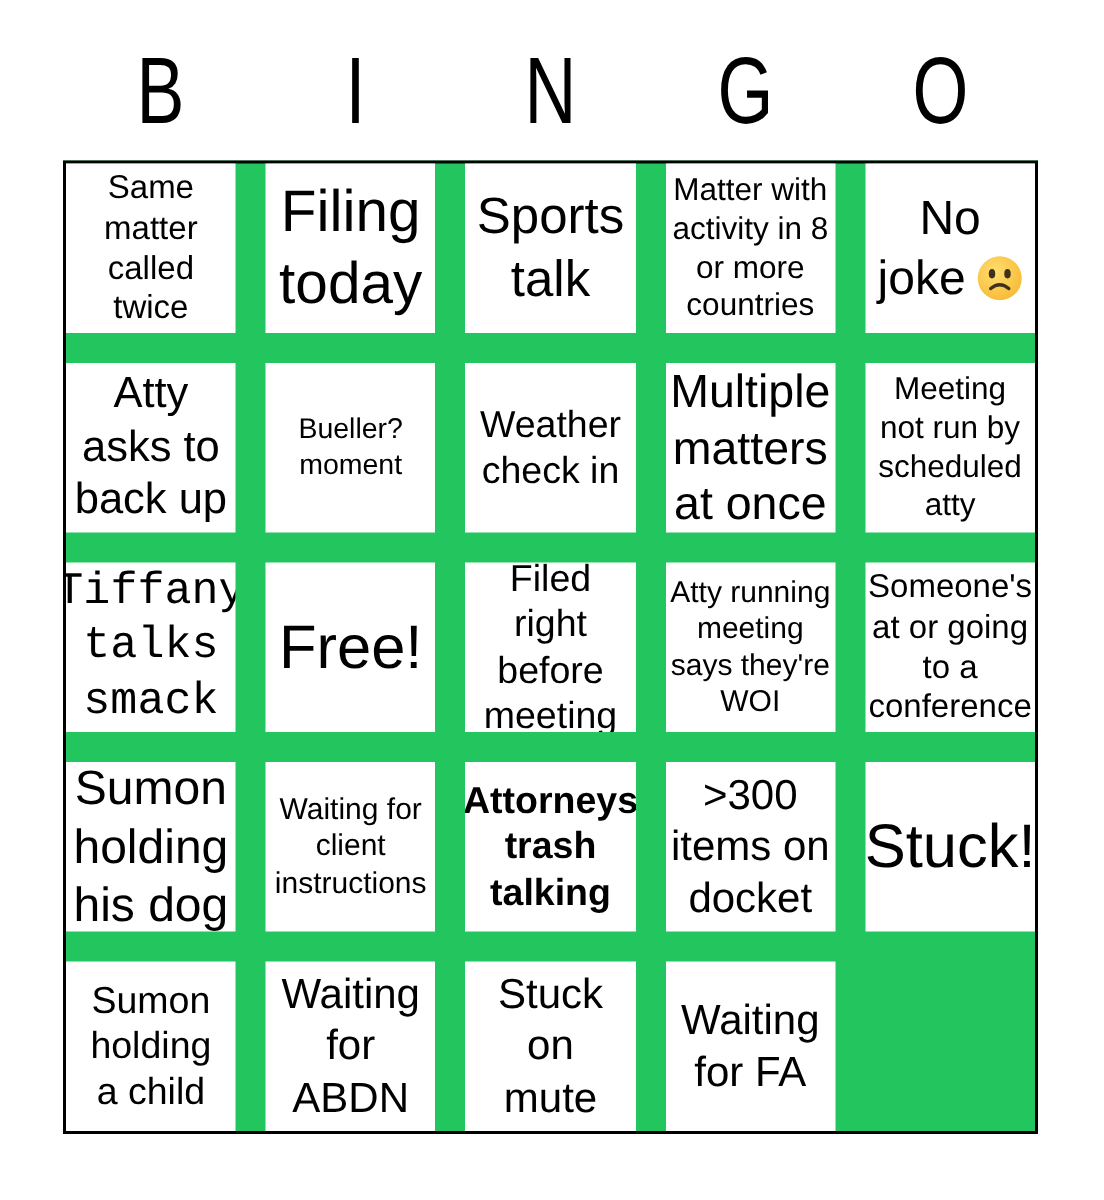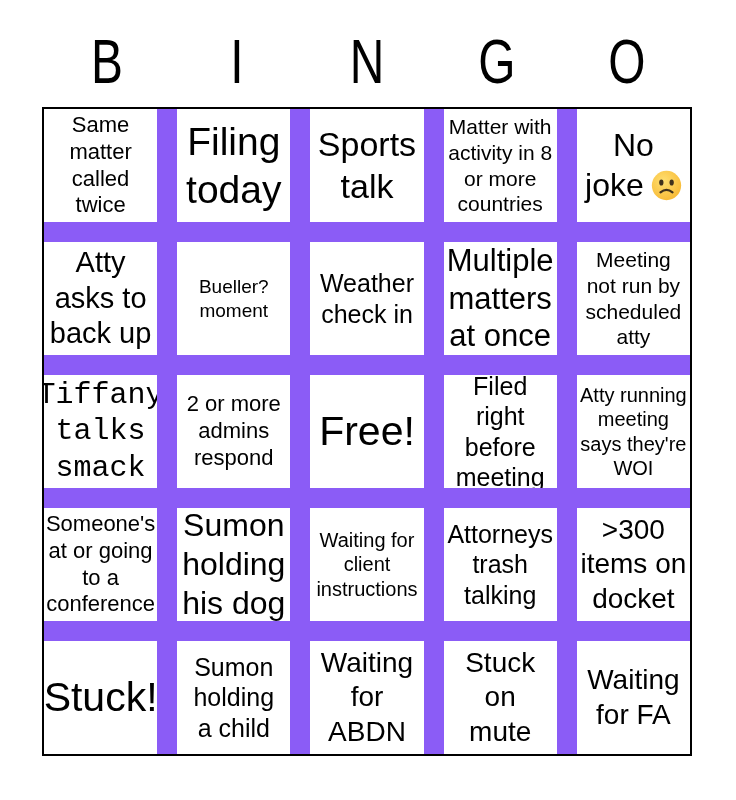--- a/index.html
+++ b/index.html
@@ -37,21 +37,21 @@
     position: absolute;
     left: 42px;
     top: 107px;
     width: 650px;
     height: 649px;
     box-sizing: border-box;
     display: grid;
     grid-template-columns: repeat(5, 1fr);
     grid-template-rows: repeat(5, 1fr);
     gap: 20px;
-    background: #8b5cf6;
+    background: #22c55e;
     border: 2px solid #000000;
   }
   .cell {
     background: #ffffff;
     display: flex;
     align-items: center;
     justify-content: center;
     padding: 2px;
     overflow: hidden;
     cursor: pointer;
@@ -142,25 +142,20 @@
 not run by
 scheduled
 atty</span></div>
       </div>
       <div class="cell">
         <div class="cell-content" style="font-size: 30px; font-family: Liberation Mono, monospace;"><span class="cell-label">Tiffany
 talks
 smack</span></div>
       </div>
       <div class="cell">
-        <div class="cell-content" style="font-size: 22px;"><span class="cell-label">2 or more
-admins
-respond</span></div>
-      </div>
-      <div class="cell">
         <div class="cell-content" style="font-size: 41px;"><span class="cell-label">Free!</span></div>
       </div>
       <div class="cell">
         <div class="cell-content" style="font-size: 25px;"><span class="cell-label">Filed right
 before
 meeting</span></div>
       </div>
       <div class="cell">
         <div class="cell-content" style="font-size: 20px;"><span class="cell-label">Atty running
 meeting
@@ -177,21 +172,21 @@
         <div class="cell-content" style="font-size: 32px;"><span class="cell-label">Sumon
 holding
 his dog</span></div>
       </div>
       <div class="cell">
         <div class="cell-content" style="font-size: 20px;"><span class="cell-label">Waiting for
 client
 instructions</span></div>
       </div>
       <div class="cell">
-        <div class="cell-content" style="font-size: 25px;"><span class="cell-label">Attorneys
+        <div class="cell-content" style="font-size: 25px; font-weight: bold;"><span class="cell-label">Attorneys
 trash
 talking</span></div>
       </div>
       <div class="cell">
         <div class="cell-content" style="font-size: 28px;"><span class="cell-label">&gt;300
 items on
 docket</span></div>
       </div>
       <div class="cell">
         <div class="cell-content" style="font-size: 41px;"><span class="cell-label">Stuck!</span></div>

